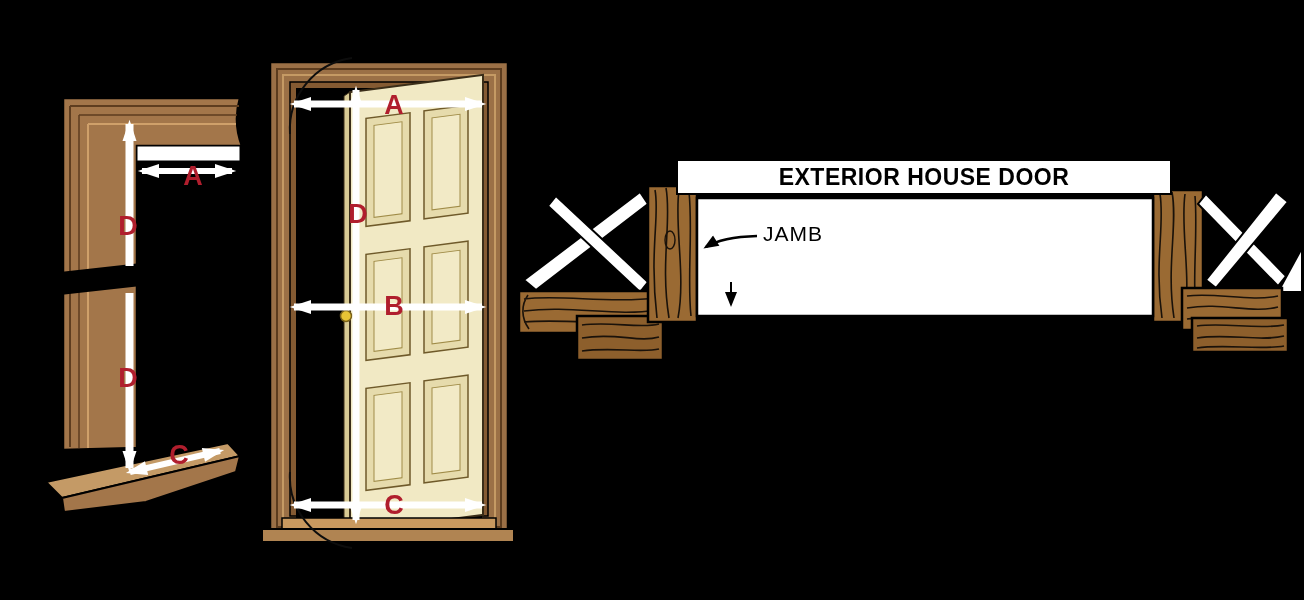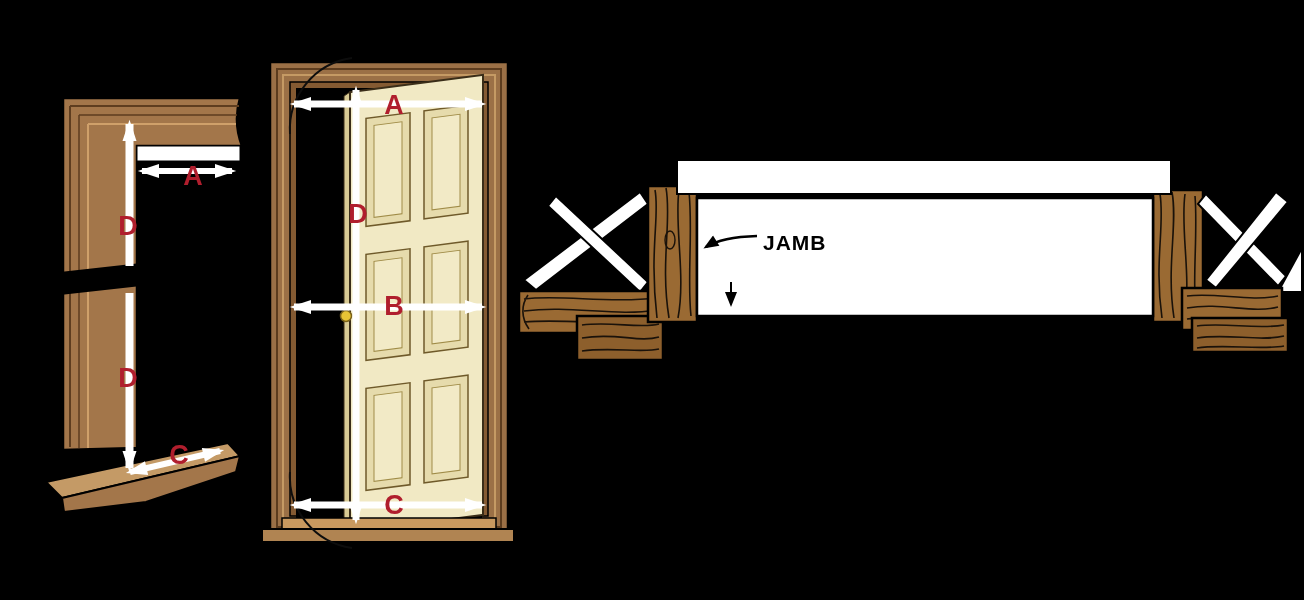--- a/index.html
+++ b/index.html
@@ -4,22 +4,22 @@
 <style>
   html,body{margin:0;padding:0;background:#000;}
   .canvas{position:relative;width:1304px;height:600px;background:#000;overflow:hidden;
           font-family:"Liberation Sans",sans-serif;}
   .canvas svg{position:absolute;left:0;top:0;}
   .lbl{position:absolute;transform:translate(-50%,-50%);color:#B01E2D;font-weight:bold;
        font-size:27px;line-height:1;}
   .banner-text{position:absolute;left:677px;top:160px;width:494px;height:34px;
        display:flex;align-items:center;justify-content:center;color:#000;
        font-weight:bold;font-size:23px;letter-spacing:.5px;}
-  .jamb-text{position:absolute;left:763px;top:222px;color:#000;font-weight:bold;
-       font-size:21px;letter-spacing:1px;margin-top:9px;}
+  .jamb-text{position:absolute;left:763px;top:222px;color:#000;font-weight:normal;
+       font-size:21px;letter-spacing:1px;}
 </style>
 </head>
 <body>
 
 <div class="canvas">
 
 <svg width="1304" height="600" viewBox="0 0 1304 600">
   <defs>
     <marker id="ahw" viewBox="0 0 10 8" refX="8" refY="4" markerWidth="26" markerHeight="17" markerUnits="userSpaceOnUse" orient="auto-start-reverse">
       <path d="M0,0.7 L10,4 L0,7.3 Z" fill="#ffffff"></path>
@@ -149,15 +149,16 @@
 <span class="lbl" style="left:193px;top:176px">A</span>
 <span class="lbl" style="left:128px;top:226px">D</span>
 <span class="lbl" style="left:128px;top:378px">D</span>
 <span class="lbl" style="left:179px;top:455px">C</span>
 
 <span class="lbl" style="left:394px;top:105px">A</span>
 <span class="lbl" style="left:358px;top:214px">D</span>
 <span class="lbl" style="left:394px;top:306px">B</span>
 <span class="lbl" style="left:394px;top:505px">C</span>
 
+<div class="banner-text">EXTERIOR HOUSE DOOR</div>
 <span class="jamb-text">JAMB</span>
 
 </div>
 
 </body></html>

